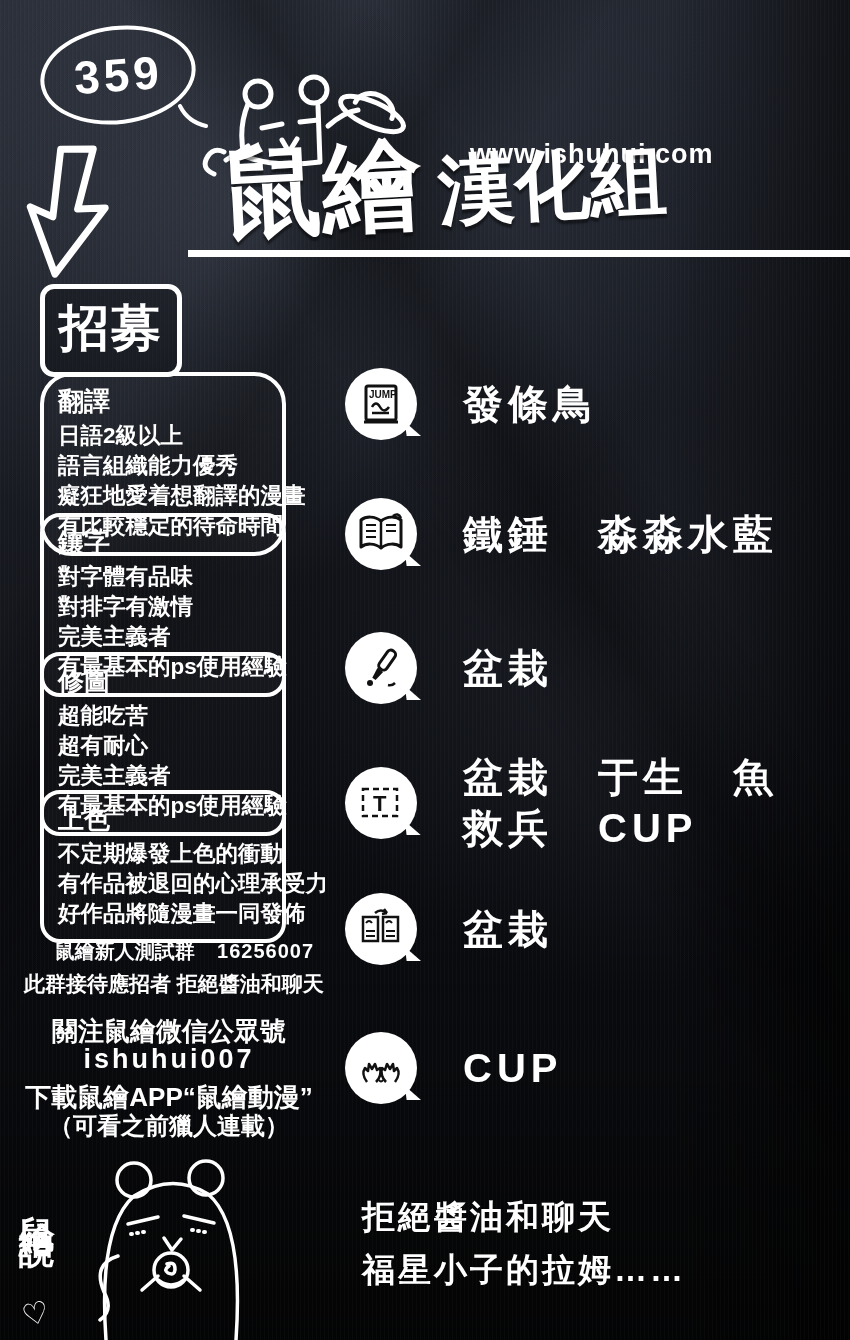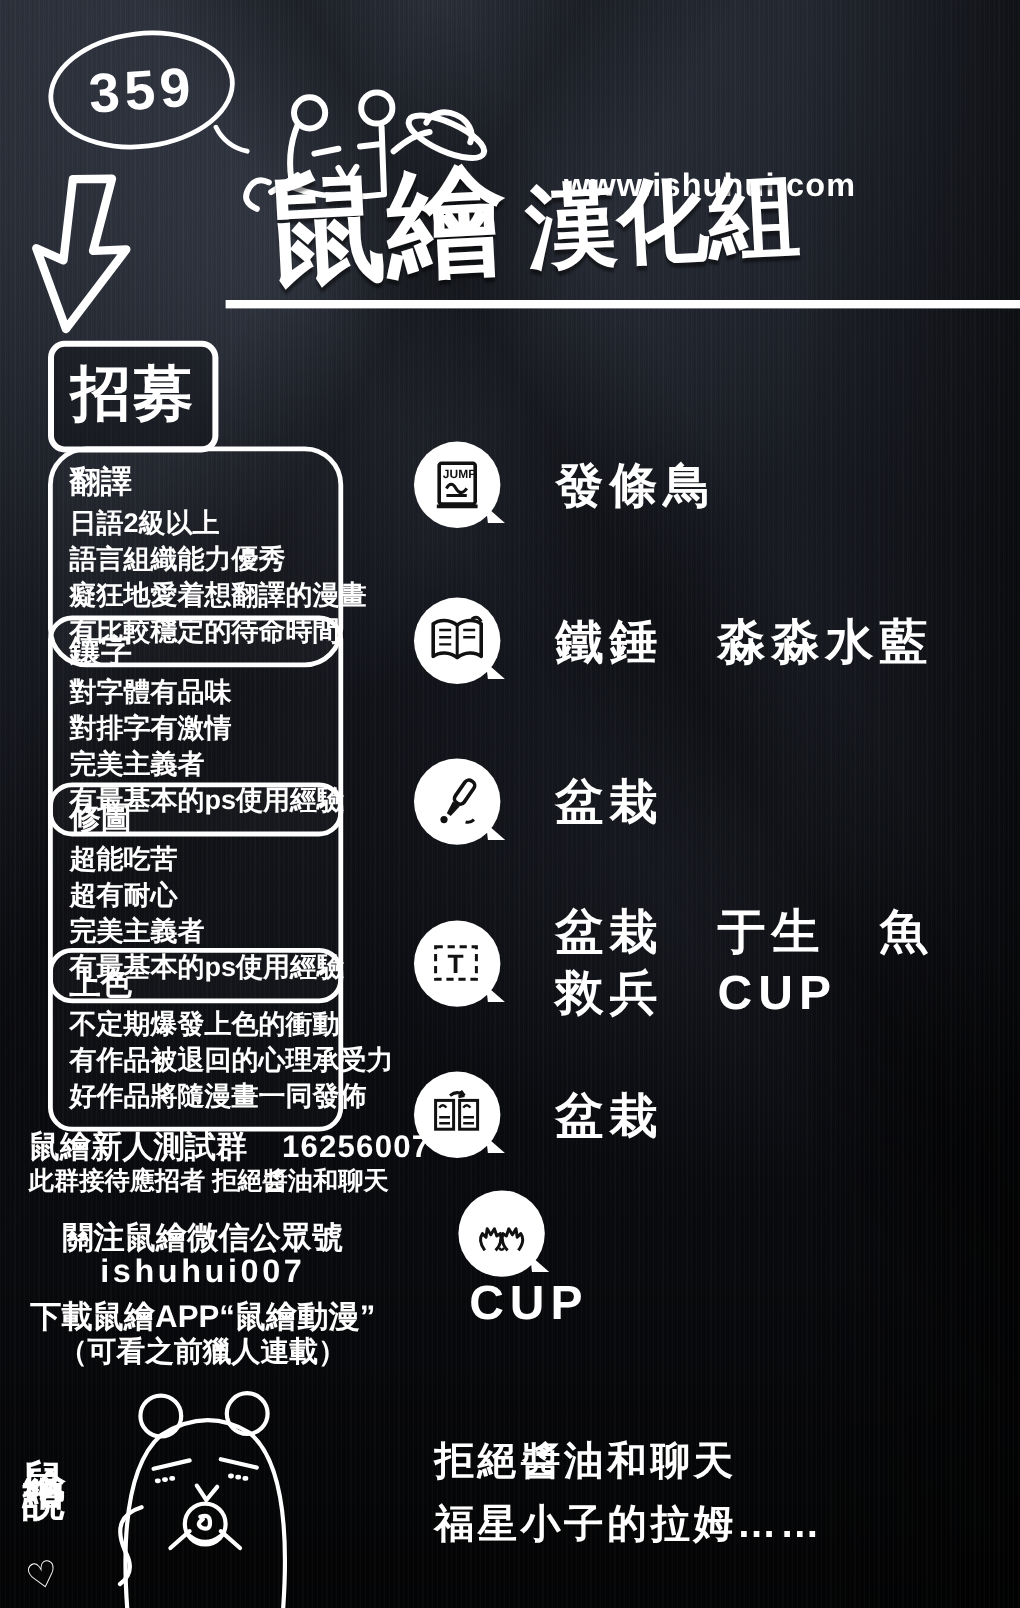--- a/index.html
+++ b/index.html
@@ -65,42 +65,42 @@
     background:rgba(255,255,255,0.02);
   }
   .rbox .rtitle{font-size:26px;font-weight:bold;margin-bottom:2px;}
   .rbox .rline{font-size:22.5px;font-weight:bold;line-height:1.34;white-space:nowrap;}
   #rbox-0{top:372px;border-radius:32px;}
   #rbox-1{top:513px;}
   #rbox-2{top:652px;}
   #rbox-3{top:790px;}
 
   .contact-line{left:24px;width:290px;text-align:center;z-index:3;white-space:nowrap;}
-  #test-group{top:938px;font-size:26px;font-weight:bold;}
+  #test-group{top:938px;font-size:20px;font-weight:bold;text-align:right;}
   #test-group .num{font-family:"Liberation Sans","DejaVu Sans",sans-serif;letter-spacing:1px;}
   #test-note{top:970px;font-size:21px;font-weight:bold;}
   #wechat-1{top:1014px;font-size:26px;font-weight:bold;}
   #wechat-2{top:1044px;font-size:27px;font-weight:bold;letter-spacing:3px;}
   #app-1{top:1080px;font-size:26px;font-weight:bold;}
   #app-2{top:1110px;font-size:24px;font-weight:bold;}
 
   
   .credit-row{left:345px;z-index:3;display:flex;align-items:center;}
   .bubble-icon{
     position:relative;width:72px;height:72px;background:#fff;border-radius:50%;
     display:flex;align-items:center;justify-content:center;flex:0 0 auto;
   }
   .bubble-icon::after{
     content:'';position:absolute;right:-4px;bottom:4px;width:16px;height:14px;background:#fff;
     clip-path:polygon(100% 100%, 0 0, 10% 100%);
   }
   .credit-label{margin-left:46px;font-size:40px;font-weight:bold;letter-spacing:5px;white-space:nowrap;}
   .credit-label.two{line-height:1.28;}
   #crow-0{top:368px;} #crow-1{top:498px;} #crow-2{top:632px;}
-  #crow-3{top:752px;} #crow-4{top:893px;} #crow-5{top:992px;flex-direction:column;}
+  #crow-3{top:752px;} #crow-4{top:893px;} #crow-5{top:1032px;}
 
   
   #mascot-says{
     left:12px;top:1186px;z-index:3;
     writing-mode:vertical-rl;text-orientation:upright;
     font-size:36px;font-weight:bold;letter-spacing:8px;
   }
   #mascot-heart{left:22px;top:1296px;z-index:3;font-size:30px;transform:rotate(-14deg);}
   #bottom-mascot{left:84px;top:1158px;z-index:2;}
   #footer-comment{left:362px;top:1190px;z-index:3;font-size:33px;font-weight:bold;letter-spacing:3px;line-height:1.62;white-space:nowrap;}

